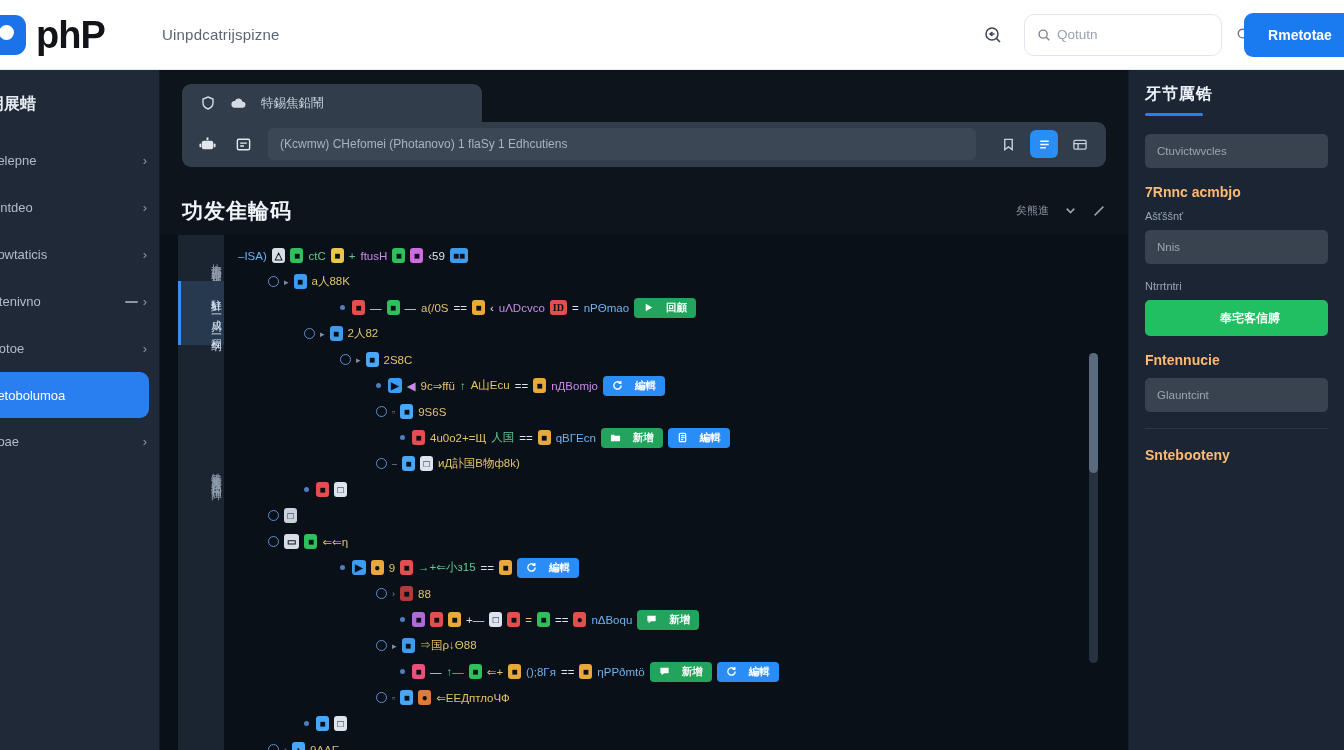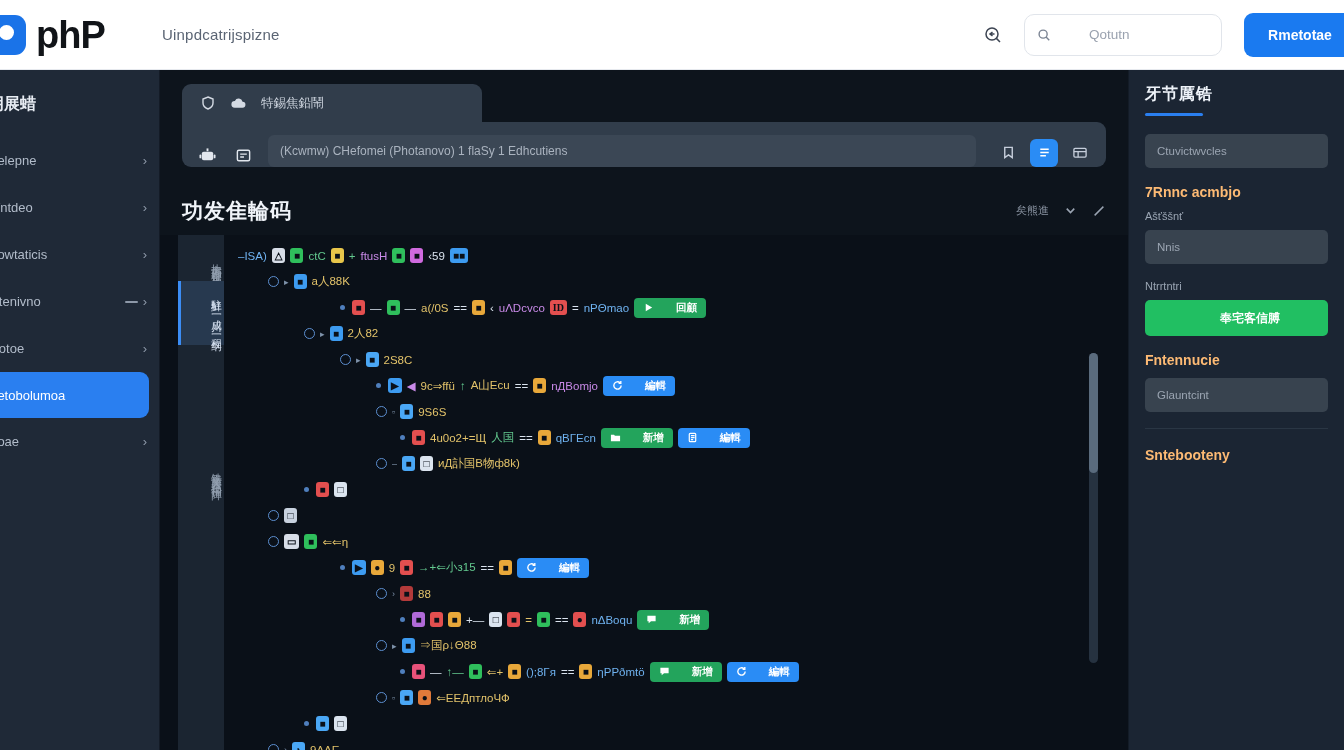--- a/index.html
+++ b/index.html
@@ -48,21 +48,20 @@
   .header-icon-btn {
     width: 34px; height: 34px; border-radius: 8px;
     display: flex; align-items: center; justify-content: center;
     color: #3c4452; margin-right: 14px; cursor: pointer;
   }
   .search-wrap {
     width: 198px; height: 42px; border: 1px solid #e1e5eb;
     border-radius: 10px; background: #fff;
     display: flex; align-items: center; padding: 0 10px 0 12px;
     margin-right: 22px;
-    gap: 32px;
   }
   .search-input {
     border: 0; outline: 0; flex: 1 1 auto;
     font-size: 13.5px; color: #6b7381; background: transparent;
     font-family: "Liberation Sans", sans-serif;
     filter: blur(0.5px);
   }
   .search-input::placeholder { color: #9aa2af; }
   .search-ico { color: #7b8493; display: flex; align-items: center; margin-right: 6px; }
   .search-ico2 { color: #6b7381; display: flex; align-items: center; margin: 0 9px 0 2px; }
@@ -117,21 +116,21 @@
     background: #313d4b; border-radius: 9px 9px 0 0;
     display: flex; align-items: center; gap: 14px;
     color: #cfd6e0; font-size: 12.5px; cursor: pointer;
     filter: blur(0.5px);
   }
   .tab .ic { display: flex; align-items: center; color: #d4dae3; }
 
   .toolbar {
     height: 48px; margin: 0 22px 16px 22px; background: #313d4b;
     border-radius: 0 9px 9px 9px;
-    display: flex; align-items: flex-end; padding: 0 12px 0 14px; gap: 14px;
+    display: flex; align-items: center; padding: 0 12px 0 14px; gap: 14px;
   }
   .tb-ico { width: 22px; height: 22px; display: flex; align-items: center; justify-content: center; color: #e2e7ee; cursor: pointer; }
   .path-field {
     flex: 1 1 auto; height: 32px; background: #3b4755; border-radius: 6px;
     display: flex; align-items: center; padding: 0 12px;
     color: #aab3bf; font-size: 12px; white-space: nowrap; overflow: hidden;
     filter: blur(0.6px); cursor: text;
   }
   .tb-right { display: flex; align-items: center; gap: 8px; margin-left: 4px; }
   .tb-sq {
@@ -200,21 +199,21 @@
     height: 15px; min-width: 13px; padding: 0 3px; border-radius: 3px;
     color: #0a1018; font-size: 10px; font-weight: 700;
   }
   .txt { color: #c9d4e2; font-size: 11.5px; }
   .txt.y { color: #e3c36a; }
   .txt.b { color: #6fb2f0; }
   .txt.p { color: #c98ae8; }
   .txt.g { color: #63c98f; }
   .txt.w { color: #dbe4ef; }
   .pill {
-    display: inline-flex; align-items: center; gap: 22px;
+    display: inline-flex; align-items: center; gap: 12px;
     height: 20px; padding: 0 9px; border-radius: 4px;
     color: #fff; font-size: 10.5px; font-weight: 600;
   }
   .pill.green { background: #23a45c; }
   .pill.blue  { background: #2a8cf5; }
   .pill .pico { display: flex; align-items: center; }
   .scrollbar {
     position: absolute; right: 30px; top: 118px;
     width: 9px; height: 310px; border-radius: 5px; background: #263240;
     cursor: pointer;

